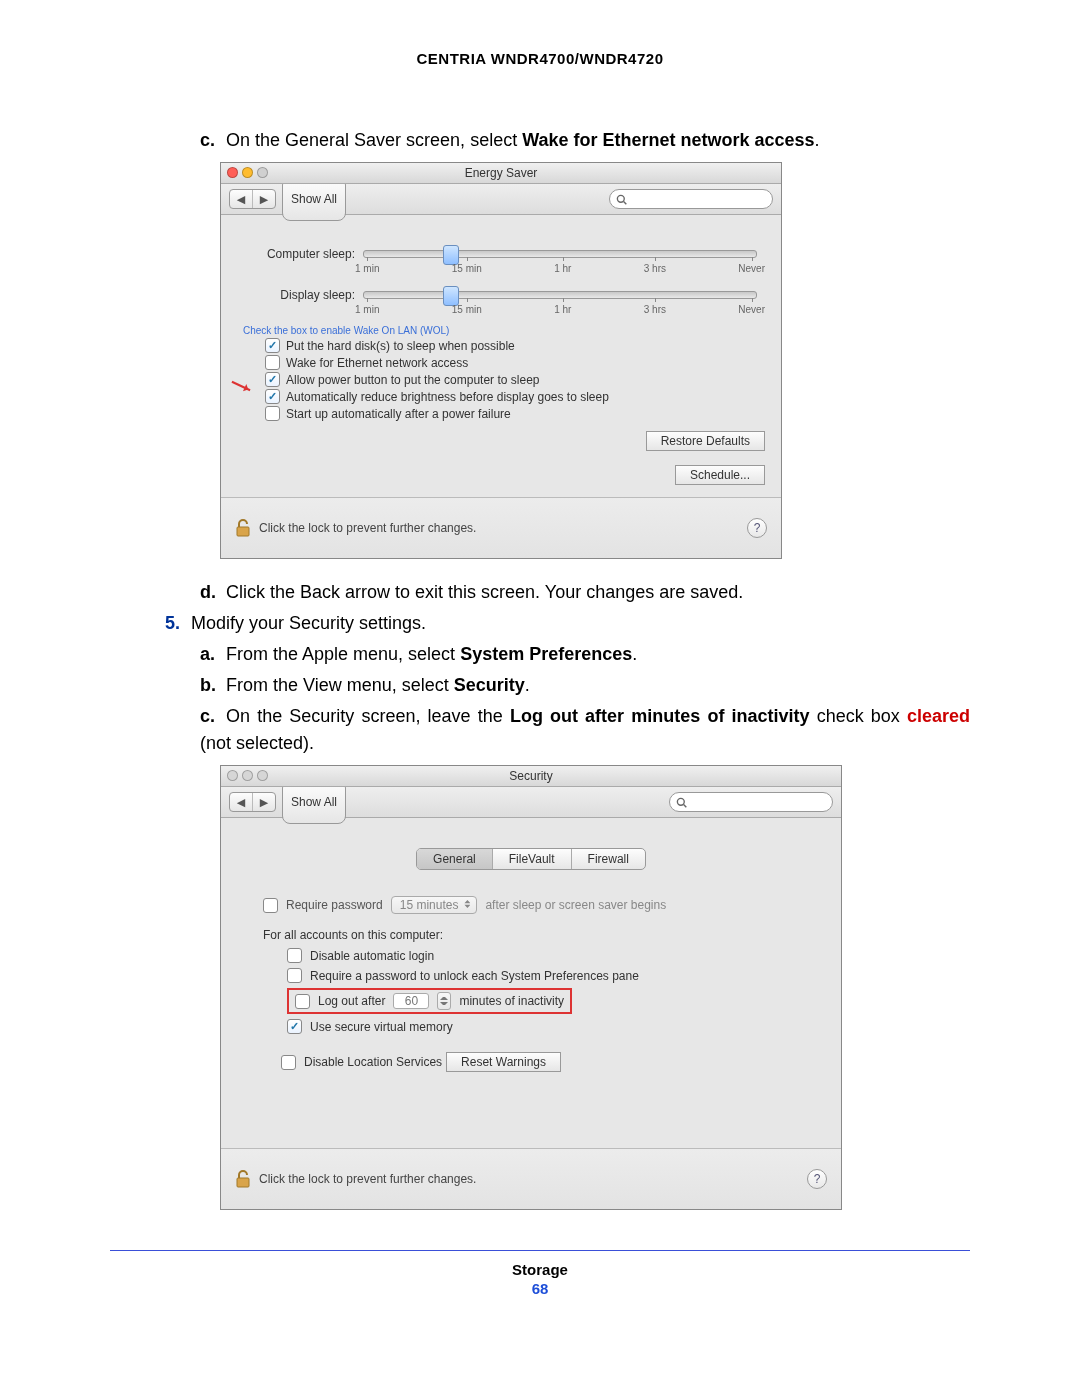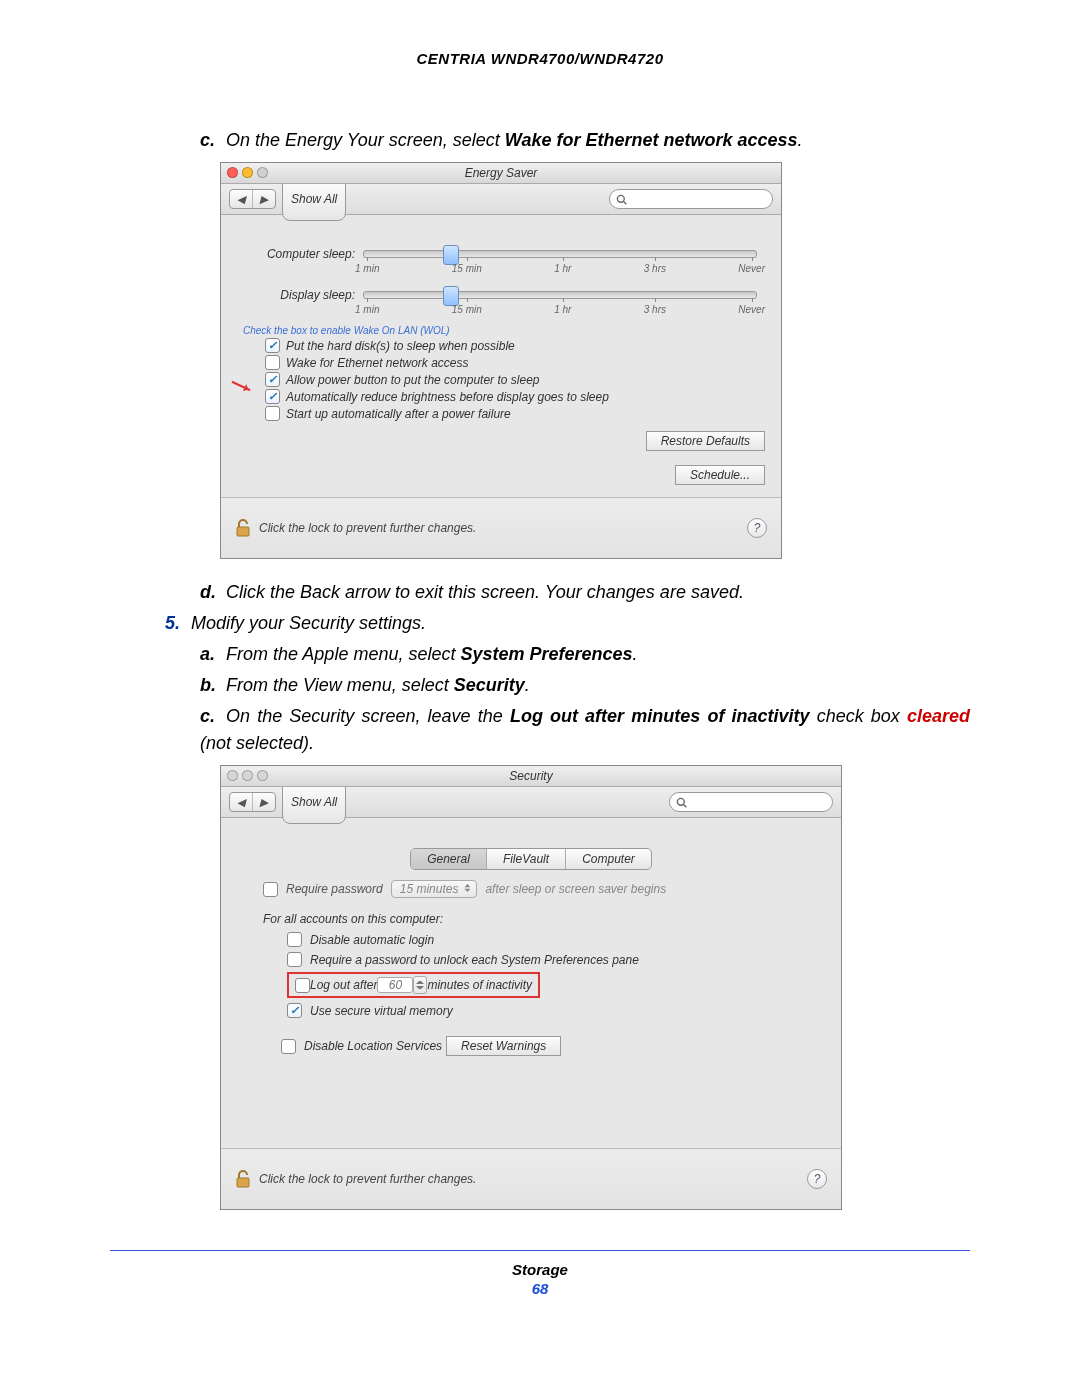--- a/index.html
+++ b/index.html
@@ -7,21 +7,20 @@
     padding: 0;
     background: #fff;
     font-family: Arial, Helvetica, sans-serif;
     color: #000;
     width: 1080px;
   }
   .page {
     width: 1080px;
     padding: 50px 110px 30px 110px;
     box-sizing: border-box;
-    font-style: italic;
   }
   .header-title {
     text-align: center;
     font-weight: bold;
     font-size: 15px;
     margin-bottom: 60px;
     letter-spacing: 0.5px;
   }
   .instr-line {
     font-size: 18px;
@@ -87,51 +86,51 @@
   .rounded-btn { border:1px solid #999; border-radius:0; padding:2px 14px; background:linear-gradient(#fdfdfd,#e6e6e6); font-size:12px;}
   .row-right{display:flex;justify-content:flex-end;margin-top:10px;}
   .footerbar{ border-top:1px solid #bbb; padding:20px 14px; display:flex; align-items:center; justify-content:space-between; background:linear-gradient(#ececec,#e3e3e3);}
   .lock{display:flex;align-items:center;gap:8px;font-size:12px;color:#444;}
   .lock-icon{width:16px;height:20px;}
   .help{width:18px;height:18px;border:1px solid #999;border-radius:50%;display:flex;align-items:center;justify-content:center;color:#557;background:linear-gradient(#fff,#e8e8e8);font-size:12px;}
   .arrow-note{position:absolute;left:10px;top:170px;width:20px;height:2px;background:#d33;transform:rotate(25deg);}
   .arrow-note::after{content:"";position:absolute;right:-2px;top:-3px;border:4px solid transparent;border-left-color:#d33;}
 
   
-  .tabs{display:flex;justify-content:center;margin:12px 0 10px 0;}
+  .tabs{display:flex;justify-content:center;margin:12px 0 26px 0;}
   .tabseg{display:flex;border:1px solid #999;border-radius:5px;overflow:hidden;background:linear-gradient(#fdfdfd,#e6e6e6);}
   .tab{padding:3px 16px;font-size:12px;}
   .tab.active{background:linear-gradient(#d8d8d8,#c6c6c6);}
   .tab + .tab{border-left:1px solid #aaa;}
   .sec-row{display:flex;align-items:center;gap:8px;margin:6px 0 14px 26px;font-size:12px;color:#555;}
   .minisel{border:1px solid #aaa;border-radius:4px;padding:1px 18px 1px 8px;color:#888;background:linear-gradient(#f7f7f7,#e8e8e8);position:relative;}
   .minisel::after{content:"";position:absolute;right:6px;top:3px;width:6px;height:8px;background:linear-gradient(#888,#888);clip-path:polygon(50% 0,100% 40%,50% 40%,50% 60%,100% 60%,50% 100%,0 60%,50% 60%,50% 40%,0 40%);}
   .sec-heading{font-size:12px;margin:4px 0 6px 26px;color:#333;}
   .sec-checks{margin-left:50px;}
   .sec-checks label{display:flex;align-items:center;gap:8px;margin:5px 0;font-size:12px;color:#333;}
-  .redbox{border:2px solid #d33;padding:2px 6px;display:inline-flex;align-items:center;}
+  .redbox{border:2px solid #d33;padding:2px 6px;display:inline-flex;align-items:center;gap:8px;}
   .numbox{width:30px;border:1px solid #aaa;background:#fff;text-align:center;border-radius:3px;padding:0 2px;color:#777;}
   .stepper{width:12px;height:16px;border:1px solid #aaa;border-radius:3px;background:linear-gradient(#f7f7f7,#e8e8e8);position:relative;}
   .stepper::before,.stepper::after{content:"";position:absolute;left:2px;right:2px;border:3px solid transparent;}
   .stepper::before{top:1px;border-bottom-color:#777;}
   .stepper::after{bottom:1px;border-top-color:#777;}
   .sec-row2{display:flex;align-items:center;gap:4px;margin:18px 0 0 44px;}
 
   .hr{border:none;border-top:1px solid #3a4fd8;margin:40px 0 10px 0;}
   .footer-label{text-align:center;font-weight:bold;font-size:15px;}
   .footer-page{text-align:center;color:#1d4ed8;font-weight:bold;font-size:15px;margin-top:2px;}
 </style>
 </head>
 <body>
 
 <div class="page">
   <div class="header-title">CENTRIA WNDR4700/WNDR4720</div>
 
   <div class="instr-line sub-instr">
-    <span class="bullet-b">c.</span><span>On the Energy Your screen, select </span><span class="bold">Wake for Ethernet network access</span>.
+    <span class="bullet-b">c.</span><span>On the General Saver screen, select </span><span class="bold">Wake for Ethernet network access</span>.
   </div>
 
   <div class="mac-window" style="width:560px;margin-left:110px;">
     <div class="titlebar">
       <div class="traffic">
         <div class="tl red"></div>
         <div class="tl yellow"></div>
         <div class="tl green"></div>
       </div>
       <span>Energy Saver</span>
@@ -251,21 +250,21 @@
             <circle cx="7" cy="7" r="5"></circle>
             <line x1="11" y1="11" x2="15" y2="15"></line>
           </svg>
       </div>
     </div>
     <div class="panel-body" style="min-height:300px;">
       <div class="tabs">
         <div class="tabseg">
           <div class="tab active">General</div>
           <div class="tab">FileVault</div>
-          <div class="tab">Computer</div>
+          <div class="tab">Firewall</div>
         </div>
       </div>
 
       <div class="sec-row">
         <span class="chk"></span>
         <span>Require password</span>
         <span class="minisel">15 minutes</span>
         <span style="color:#888;">after sleep or screen saver begins</span>
       </div>
 

